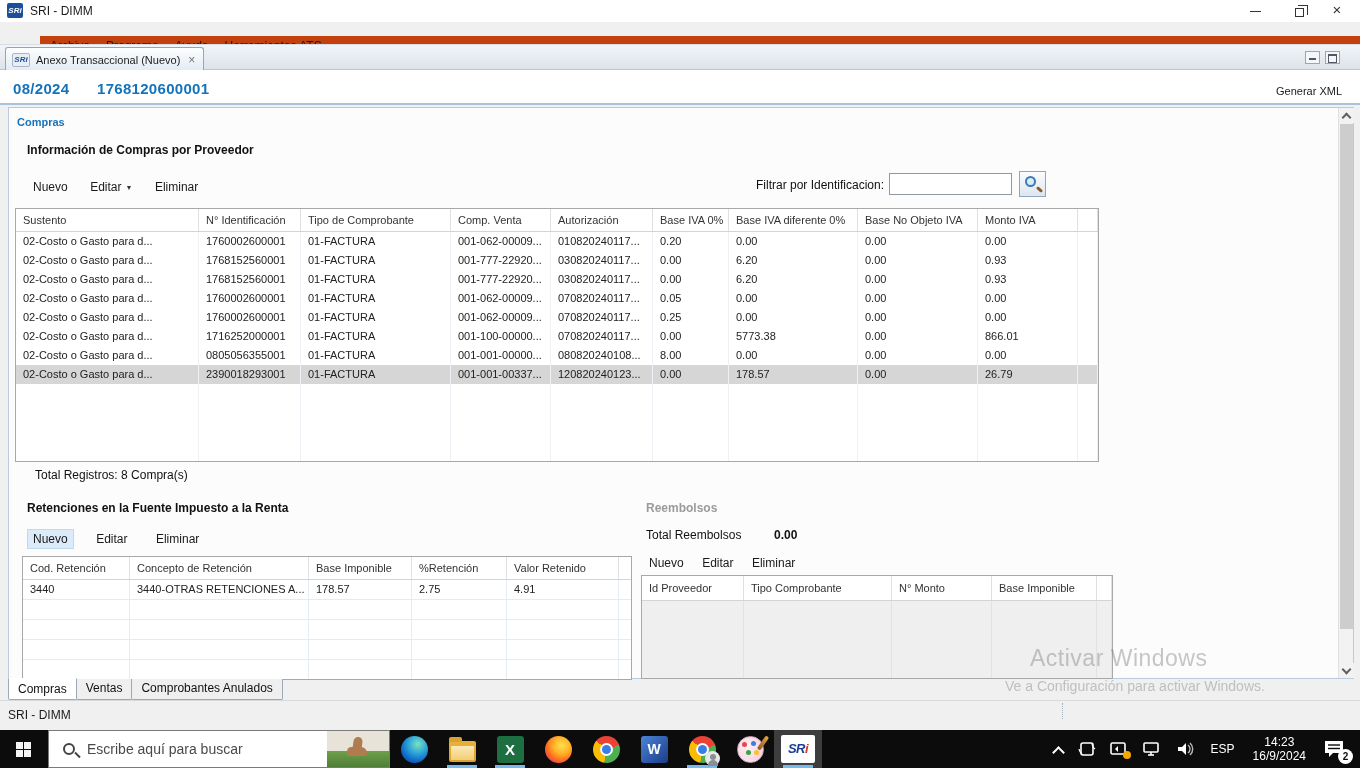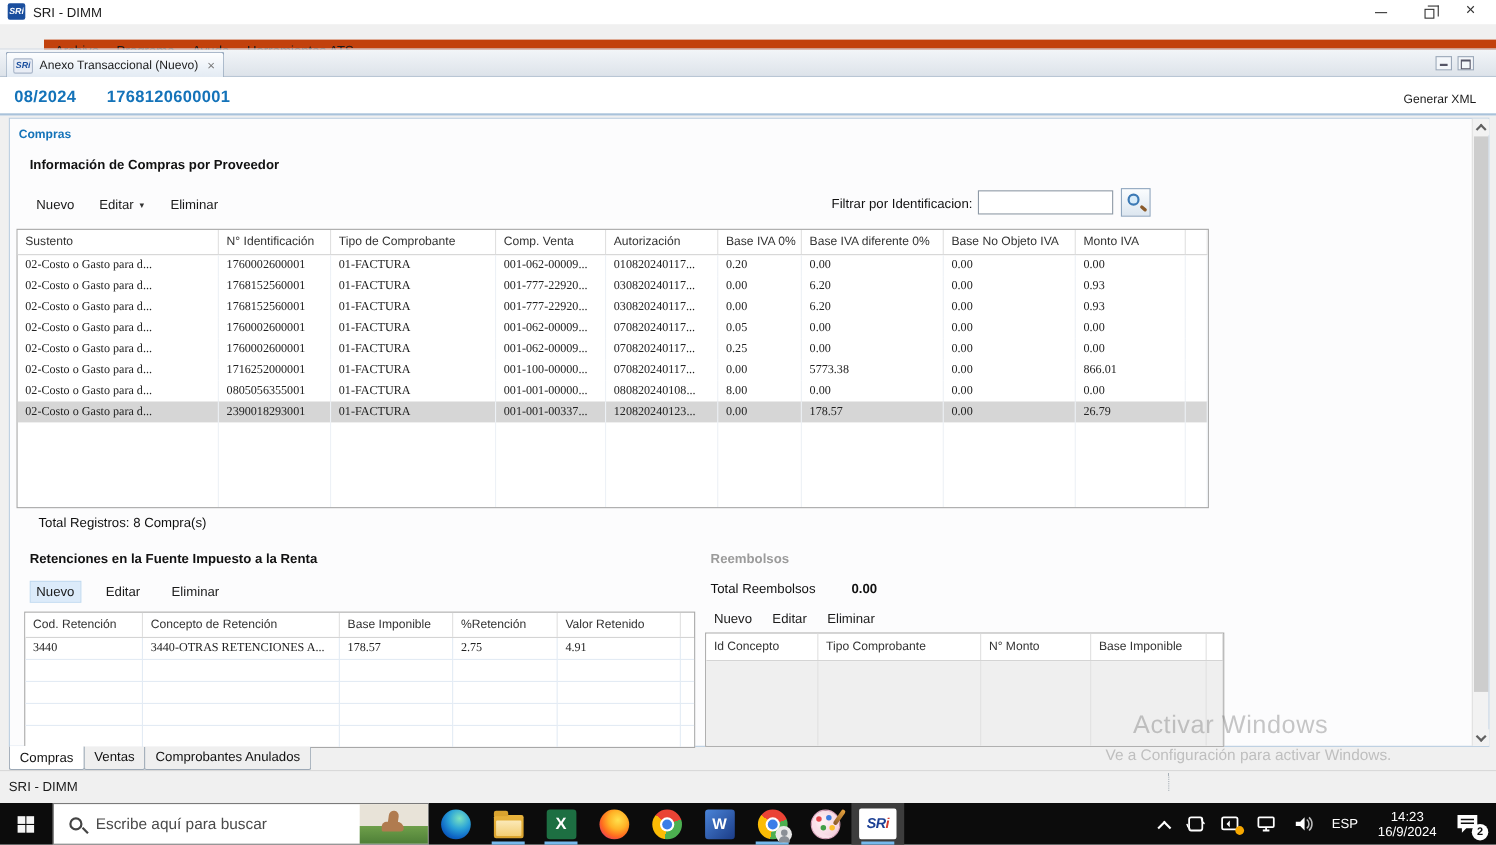--- a/index.html
+++ b/index.html
@@ -73,21 +73,21 @@
     background:linear-gradient(#FBFDFE,#DCE6F0); border:1px solid #8FA6BE; }
   .mag { position:absolute; left:5px; top:4px; width:11px; height:11px; border:2px solid #3D7AB5; border-radius:50%; background:#D8ECFA;}
   .mag:after { content:""; position:absolute; left:9px; top:10px; width:7px; height:3px; background:#8a5a2a; transform:rotate(40deg); border-radius:2px;}
 
   
   .gtable { position:absolute; background:#fff; border:1px solid #A8A8A8; overflow:hidden; }
   .grow { display:flex; }
   .gcell { font-size:11px; color:#222; padding:3px 5px 0 7px; white-space:nowrap; overflow:hidden; flex:none; }
   .ghead .gcell { color:#333; border-right:1px solid #E0E0E0; height:22px; padding-top:5px; }
   .ghead { border-bottom:1px solid #D4D4D4; background:#FFFFFF; }
-  .gbody .grow { height:19px;font-family:Liberation Serif, serif; }
+  .gbody .grow { height:19px; }
   .gbody .gcell { border-right:1px solid #EDF1F6; height:19px; padding-top:3px; }
   .grow.selected { background:#D6D6D6; }
   .gfill { flex:1; display:flex; }
   .gfill .gcell { height:auto; }
 
   #compras-table { left:6px; top:100px; width:1084px; height:254px; display:flex; flex-direction:column; }
   #total-registros { position:absolute; left:26px; top:360px; font-size:12px; color:#111; }
 
   #ret-title { position:absolute; left:18px; top:393px; font-size:12px; font-weight:bold; color:#111; }
   #ret-toolbar { position:absolute; left:19px; top:421px; }
@@ -421,21 +421,21 @@
     <span id="reemb-label">Reembolsos</span>
     <span id="reemb-total-label">Total Reembolsos</span>
     <span id="reemb-total-value">0.00</span>
     <div id="reemb-toolbar">
       <span class="toolbar-link">Nuevo</span>
       <span class="toolbar-link">Editar</span>
       <span class="toolbar-link">Eliminar</span>
     </div>
     <div class="gtable" id="reemb-table">
         <div class="grow ghead">
-          <div class="gcell" style="width: 102px;">Id Concepto</div>
+          <div class="gcell" style="width: 102px;">Id Proveedor</div>
           <div class="gcell" style="width: 148px;">Tipo Comprobante</div>
           <div class="gcell" style="width: 100px;">N° Monto</div>
           <div class="gcell" style="width: 105px;">Base Imponible</div>
           <div class="gcell" style="width: 15px;"></div>
         </div>
         <div class="gbody-disabled">
           <div class="gcell" style="width: 102px;"></div>
           <div class="gcell" style="width: 148px;"></div>
           <div class="gcell" style="width: 100px;"></div>
           <div class="gcell" style="width: 105px;"></div>

